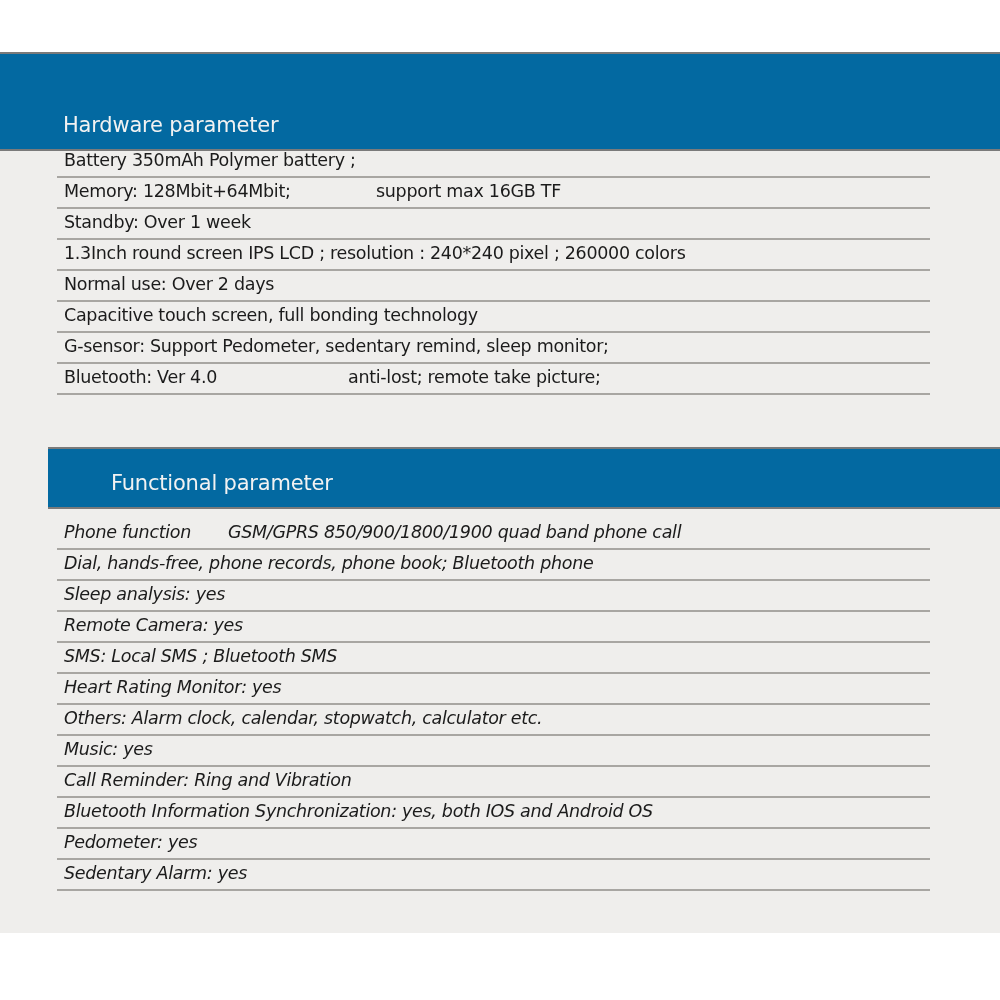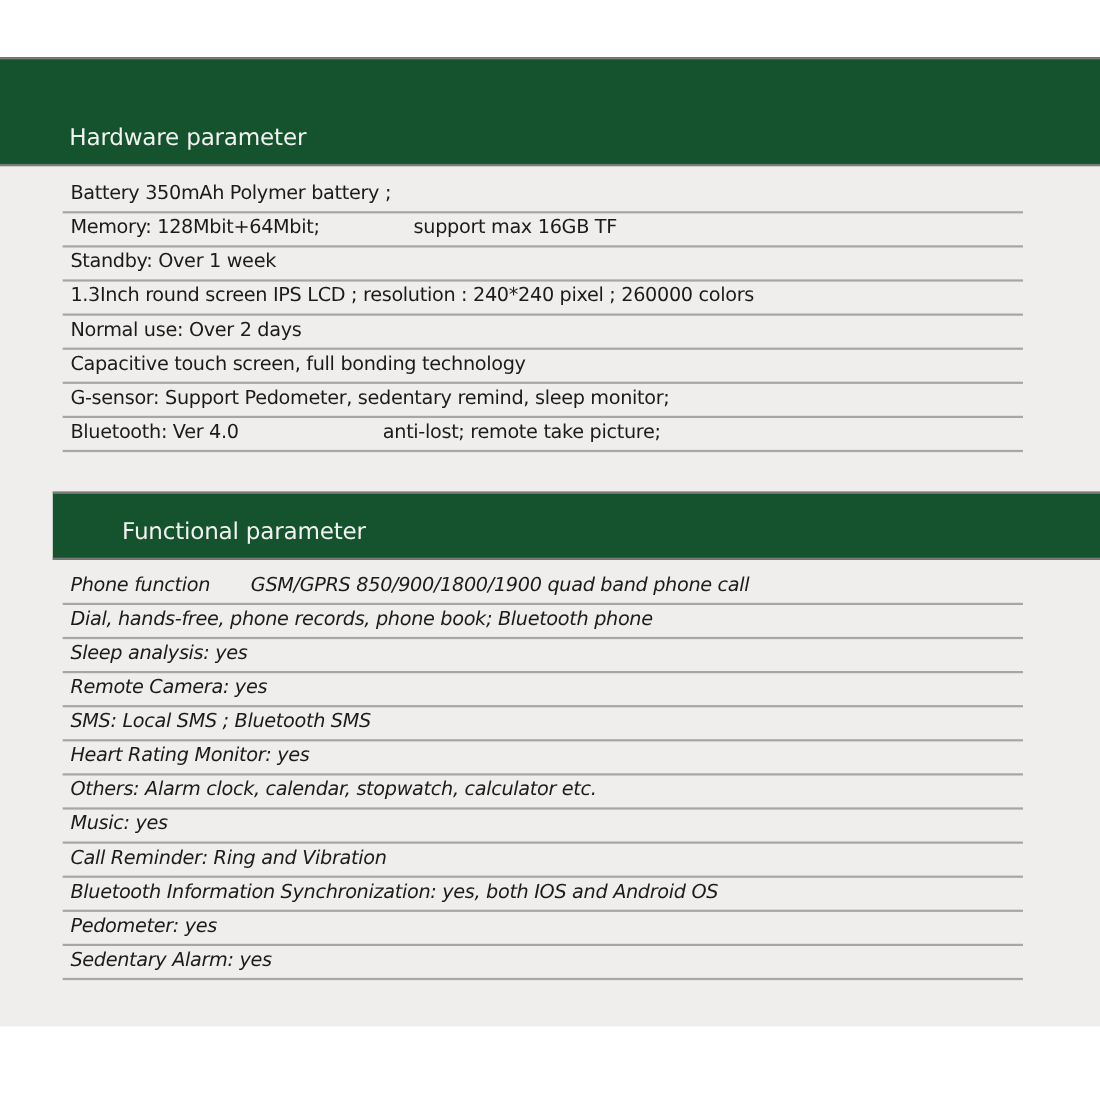--- a/index.html
+++ b/index.html
@@ -19,21 +19,21 @@
       left: 0;
       top: 52px;
       width: 1000px;
       height: 881px;
       background: #efeeec;
     }
     .section-header {
       position: absolute;
       left: 0;
       width: 1000px;
-      background: #14532d;
+      background: #0369a1;
       border-top: 2px solid #7a7a7a;
       border-bottom: 2px solid #7a7a7a;
       box-sizing: border-box;
     }
     .section-header .title {
       position: absolute;
       left: 63px;
       bottom: 12px;
       color: #f2f2f2;
       font-size: 21px;
@@ -41,21 +41,21 @@
       white-space: nowrap;
     }
     #hw-header { top: 52px; height: 99px; }
     #fn-header { top: 447px; height: 62px; margin-left: 48px; }
 
     .rows {
       position: absolute;
       left: 57px;
       width: 873px;
     }
-    #hw-rows { top: 163px; }
+    #hw-rows { top: 147px; }
     #fn-rows { top: 519px; font-style: italic; }
 
     .row {
       position: relative;
       height: 29px;
       border-bottom: 2px solid #a8a6a2;
       box-sizing: content-box;
       white-space: nowrap;
     }
     .row .cell {

